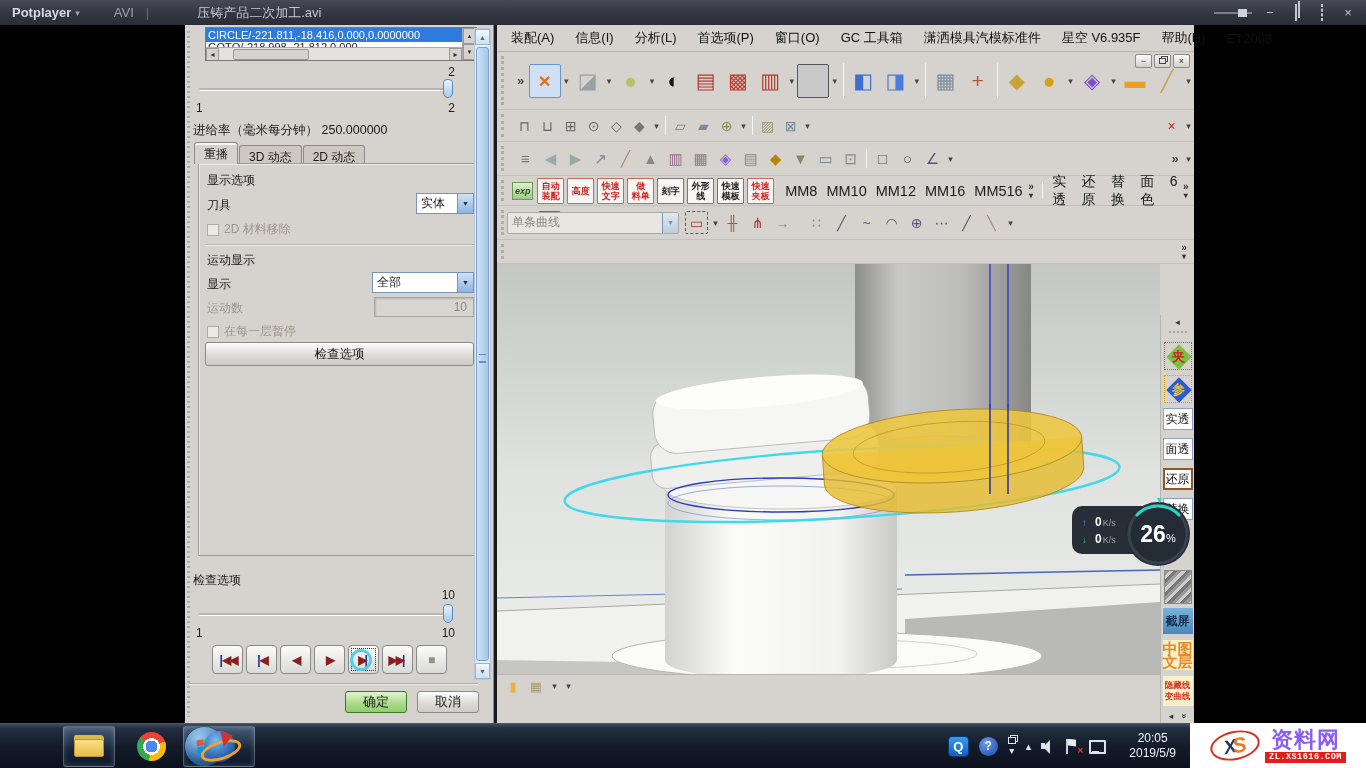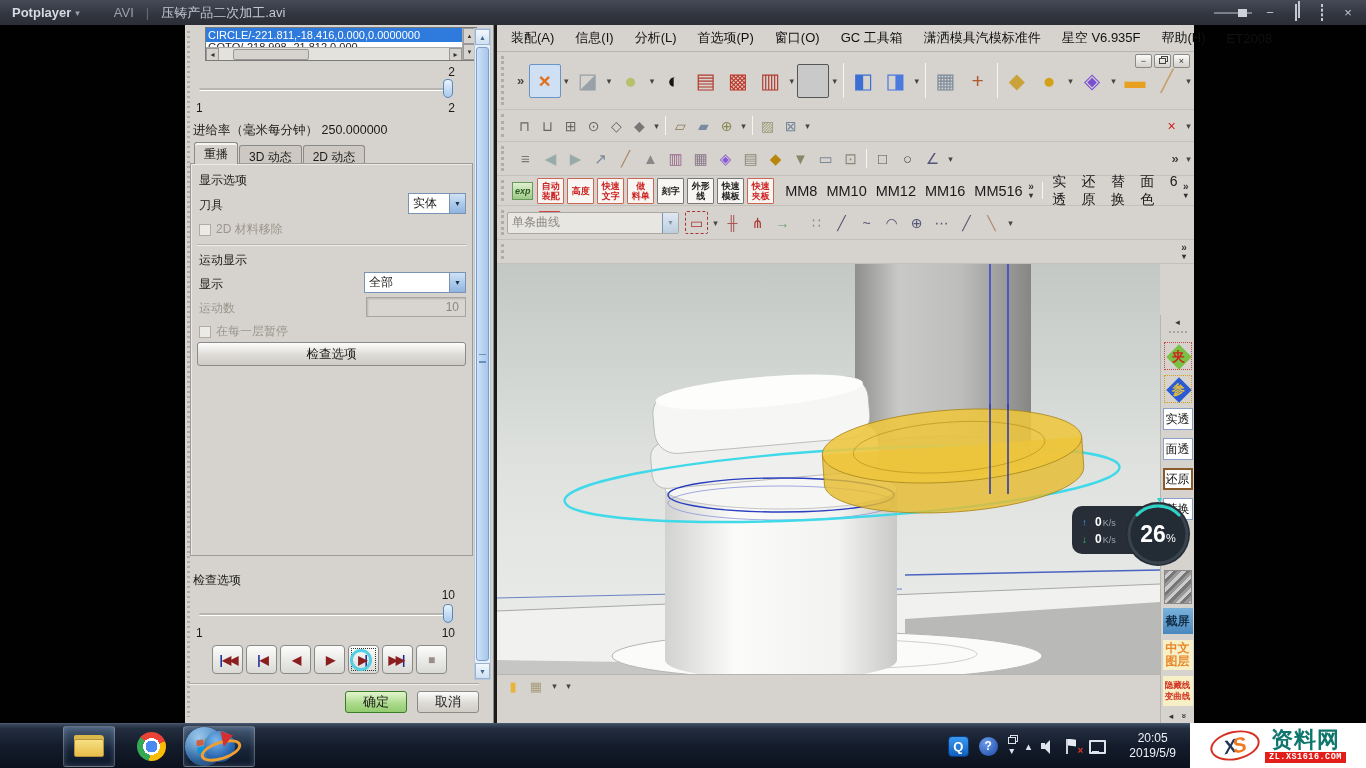--- a/index.html
+++ b/index.html
@@ -8,21 +8,21 @@
   #screen { position:relative; width:1366px; height:768px; background:#000; overflow:hidden; }
 
   
   #titlebar { position:absolute; left:0; top:0; width:1366px; height:25px;
     background:linear-gradient(180deg,#454a57,#32353f 60%,#2b2e37); display:flex; align-items:center;
     color:#c9cdd6; font-size:13px; }
   #titlebar .app { margin-left:12px; font-weight:bold; color:#d6dae2; }
   #titlebar .caret { font-size:9px; margin-left:4px; color:#9aa0ac; }
   #titlebar .codec { margin-left:34px; color:#9aa0ac; }
   #titlebar .div { margin:0 12px; color:#666c78; }
-  #titlebar .fname { color:#c2c7d1; }
+  #titlebar .fname { color:#c2c7d1;margin-left:36px; }
   .tb-ctrls { position:absolute; right:10px; top:0; height:25px; display:flex; align-items:center; gap:10px; }
   .vol-track { width:38px; height:2px; background:#7a8089; position:relative; }
   .vol-thumb { position:absolute; left:24px; top:-3px; width:9px; height:8px; background:#cdd2da; }
   .wbtn { color:#c2c7d1; font-size:13px; width:16px; text-align:center; cursor:pointer; }
   .restore-ic { width:8px; height:7px; border:1px solid #c2c7d1; box-shadow:3px -3px 0 -1px #32353f, 3px -3px 0 0 #c2c7d1; margin-top:3px; }
   .fs-ic { width:9px; height:9px; border:1px dashed #c2c7d1; }
 
   
   #video { position:absolute; left:0; top:25px; width:1366px; height:698px; background:#000; }
   #black-left { position:absolute; left:0; top:0; width:185px; height:698px; background:#010101; }
@@ -55,21 +55,21 @@
     border-bottom:1px solid #fff; border-radius:2px; }
   .sl-thumb { position:absolute; right:0; top:0; width:10px; height:19px; border-radius:4px 4px 5px 5px;
     background:linear-gradient(180deg,#e9f3fc,#a9c9ea); border:1px solid #5a87b8; }
   .d-min { position:absolute; left:11px; font-size:12px; }
   .d-max { position:absolute; right:38px; font-size:12px; }
   .d-feed { position:absolute; left:8px; font-size:12.5px; }
   .d-tabs { position:absolute; left:9px; top:117px; height:22px; display:flex; align-items:flex-end; }
   .tab { padding:3px 9px 2px; border:1px solid #8a8a88; border-bottom:none; border-radius:3px 3px 0 0;
     background:#cdc9c2; margin-right:1px; font-size:12px; height:19px; }
   .tab.active { background:#d6d3ce; height:22px; box-shadow:inset 0 2px 0 #f5f5f2; position:relative; z-index:2; }
-  .d-group { position:absolute; left:5px; top:138px; width:283px; height:393px; border:1px solid #9a9a98;
+  .d-group { position:absolute; left:13px; top:138px; width:283px; height:393px; border:1px solid #9a9a98;
     box-shadow:inset 1px 1px 0 #eceae6; background:#d6d3ce; }
   .g-label { position:absolute; left:8px; font-size:12px; }
   .g-label.dis, .dis { color:#9a968c; }
   .combo { position:absolute; height:21px; background:#fff; border:1px solid #7a92b4; display:flex; }
   .combo-val { flex:1; font-size:12px; line-height:19px; padding-left:4px; overflow:hidden; white-space:nowrap; }
   .combo-btn { width:16px; background:linear-gradient(180deg,#cfe2f6,#8fb4e0); border-left:1px solid #7a92b4;
     font-size:7px; color:#16324a; display:flex; align-items:center; justify-content:center; }
   .combo.disabled { background:#e8e6e1; border-color:#a8a8a4; }
   .combo.disabled .combo-val { color:#8a8680; }
   .combo.disabled .combo-btn { background:linear-gradient(180deg,#dfe8f2,#bccede); color:#8494a4; }
@@ -173,22 +173,22 @@
   .diamond-tile .dia { position:absolute; left:5px; top:5px; width:18px; height:18px; transform:rotate(45deg); }
   .diamond-tile .dch { position:absolute; left:0; top:0; width:28px; height:28px; display:flex;
     align-items:center; justify-content:center; font-size:13px; font-weight:bold; }
   .rail-btn { width:30px; height:22px; background:#fff; border:1px solid #8aa0c8; margin-bottom:8px;
     font-size:12px; display:flex; align-items:center; justify-content:center; color:#111; }
   .rail-btn.active { border:2px solid #8a5a2a; }
   .rail-texture { width:28px; height:34px; margin:42px 0 4px;
     background:repeating-linear-gradient(135deg,#999 0 3px,#ccc 3px 6px,#777 6px 9px); border:1px solid #888; }
   .rail-shot { width:30px; height:26px; background:linear-gradient(180deg,#7ab2dc,#4a88bc); color:#12304a;
     font-size:12px; font-weight:bold; display:flex; align-items:center; justify-content:center; margin-bottom:6px; }
-  .rail-cn { width:30px; height:30px; background:#f7efc6; color:#e8882a; font-size:12px; font-weight:bold;
-    line-height:13px; text-align:center; margin-bottom:6px; display:flex; flex-direction:column;
+  .rail-cn { width:30px; height:30px; background:#f7efc6; color:#e8882a; font-size:15px; font-weight:bold;
+    line-height:13px; text-align:center; margin-bottom:6px; display:flex; flex-direction:row;
     align-items:center; justify-content:center; }
   .rail-hl { width:30px; height:30px; background:#f7efc6; color:#d23322; font-size:8.5px; font-weight:bold;
     line-height:11px; text-align:center; display:flex; flex-direction:column; align-items:center; justify-content:center; }
   .rail-bottom { margin-top:auto; margin-bottom:4px; display:flex; gap:8px; align-items:center; }
   .rail-bottom span { font-size:9px; color:#333; }
   .rot90 { display:inline-block; transform:rotate(90deg); font-weight:bold; }
 
   
   #net-pill { position:absolute; left:1072px; top:506px; width:88px; height:48px; border-radius:10px;
     background:rgba(28,36,45,0.95); z-index:30; display:flex; flex-direction:column; justify-content:center;
@@ -262,21 +262,21 @@
   .clock { color:#eef2f8; font-size:12px; text-align:center; line-height:15px; padding:0 8px;margin-left:6px; }
 
   
   #watermark { position:absolute; left:1190px; top:723px; width:176px; height:45px; background:#fff;
     display:flex; align-items:center; justify-content:center; gap:5px; }
   .wm-ellipse { width:50px; height:29px; border:2.5px solid #d63020; border-radius:50%;
     transform:rotate(-12deg); display:flex; align-items:center; justify-content:center; }
   .wm-x { font-style:italic; font-weight:bold; font-size:19px; color:#22365a; }
   .wm-s { font-style:italic; font-weight:bold; font-size:21px; color:#f07820; margin-left:-4px; }
   .wm-right { display:flex; flex-direction:column; align-items:center; }
-  .wm-brand { font-size:22px; font-weight:bold; color:#0f766e; letter-spacing:1px; line-height:24px; }
+  .wm-brand { font-size:22px; font-weight:bold; color:#8b5cf6; letter-spacing:1px; line-height:24px; }
   .wm-url { background:#e31e18; color:#fff; font-size:8.5px; font-weight:bold;
     font-family:"Liberation Mono", monospace; padding:0px 4px 1px; letter-spacing:0.5px; }
 
   .gap-strip { position:absolute; left:494px; top:0; width:3px; height:698px; background:#1a1a1a; }
 </style>
 </head>
 <body>
 
 <div id="screen">
 

